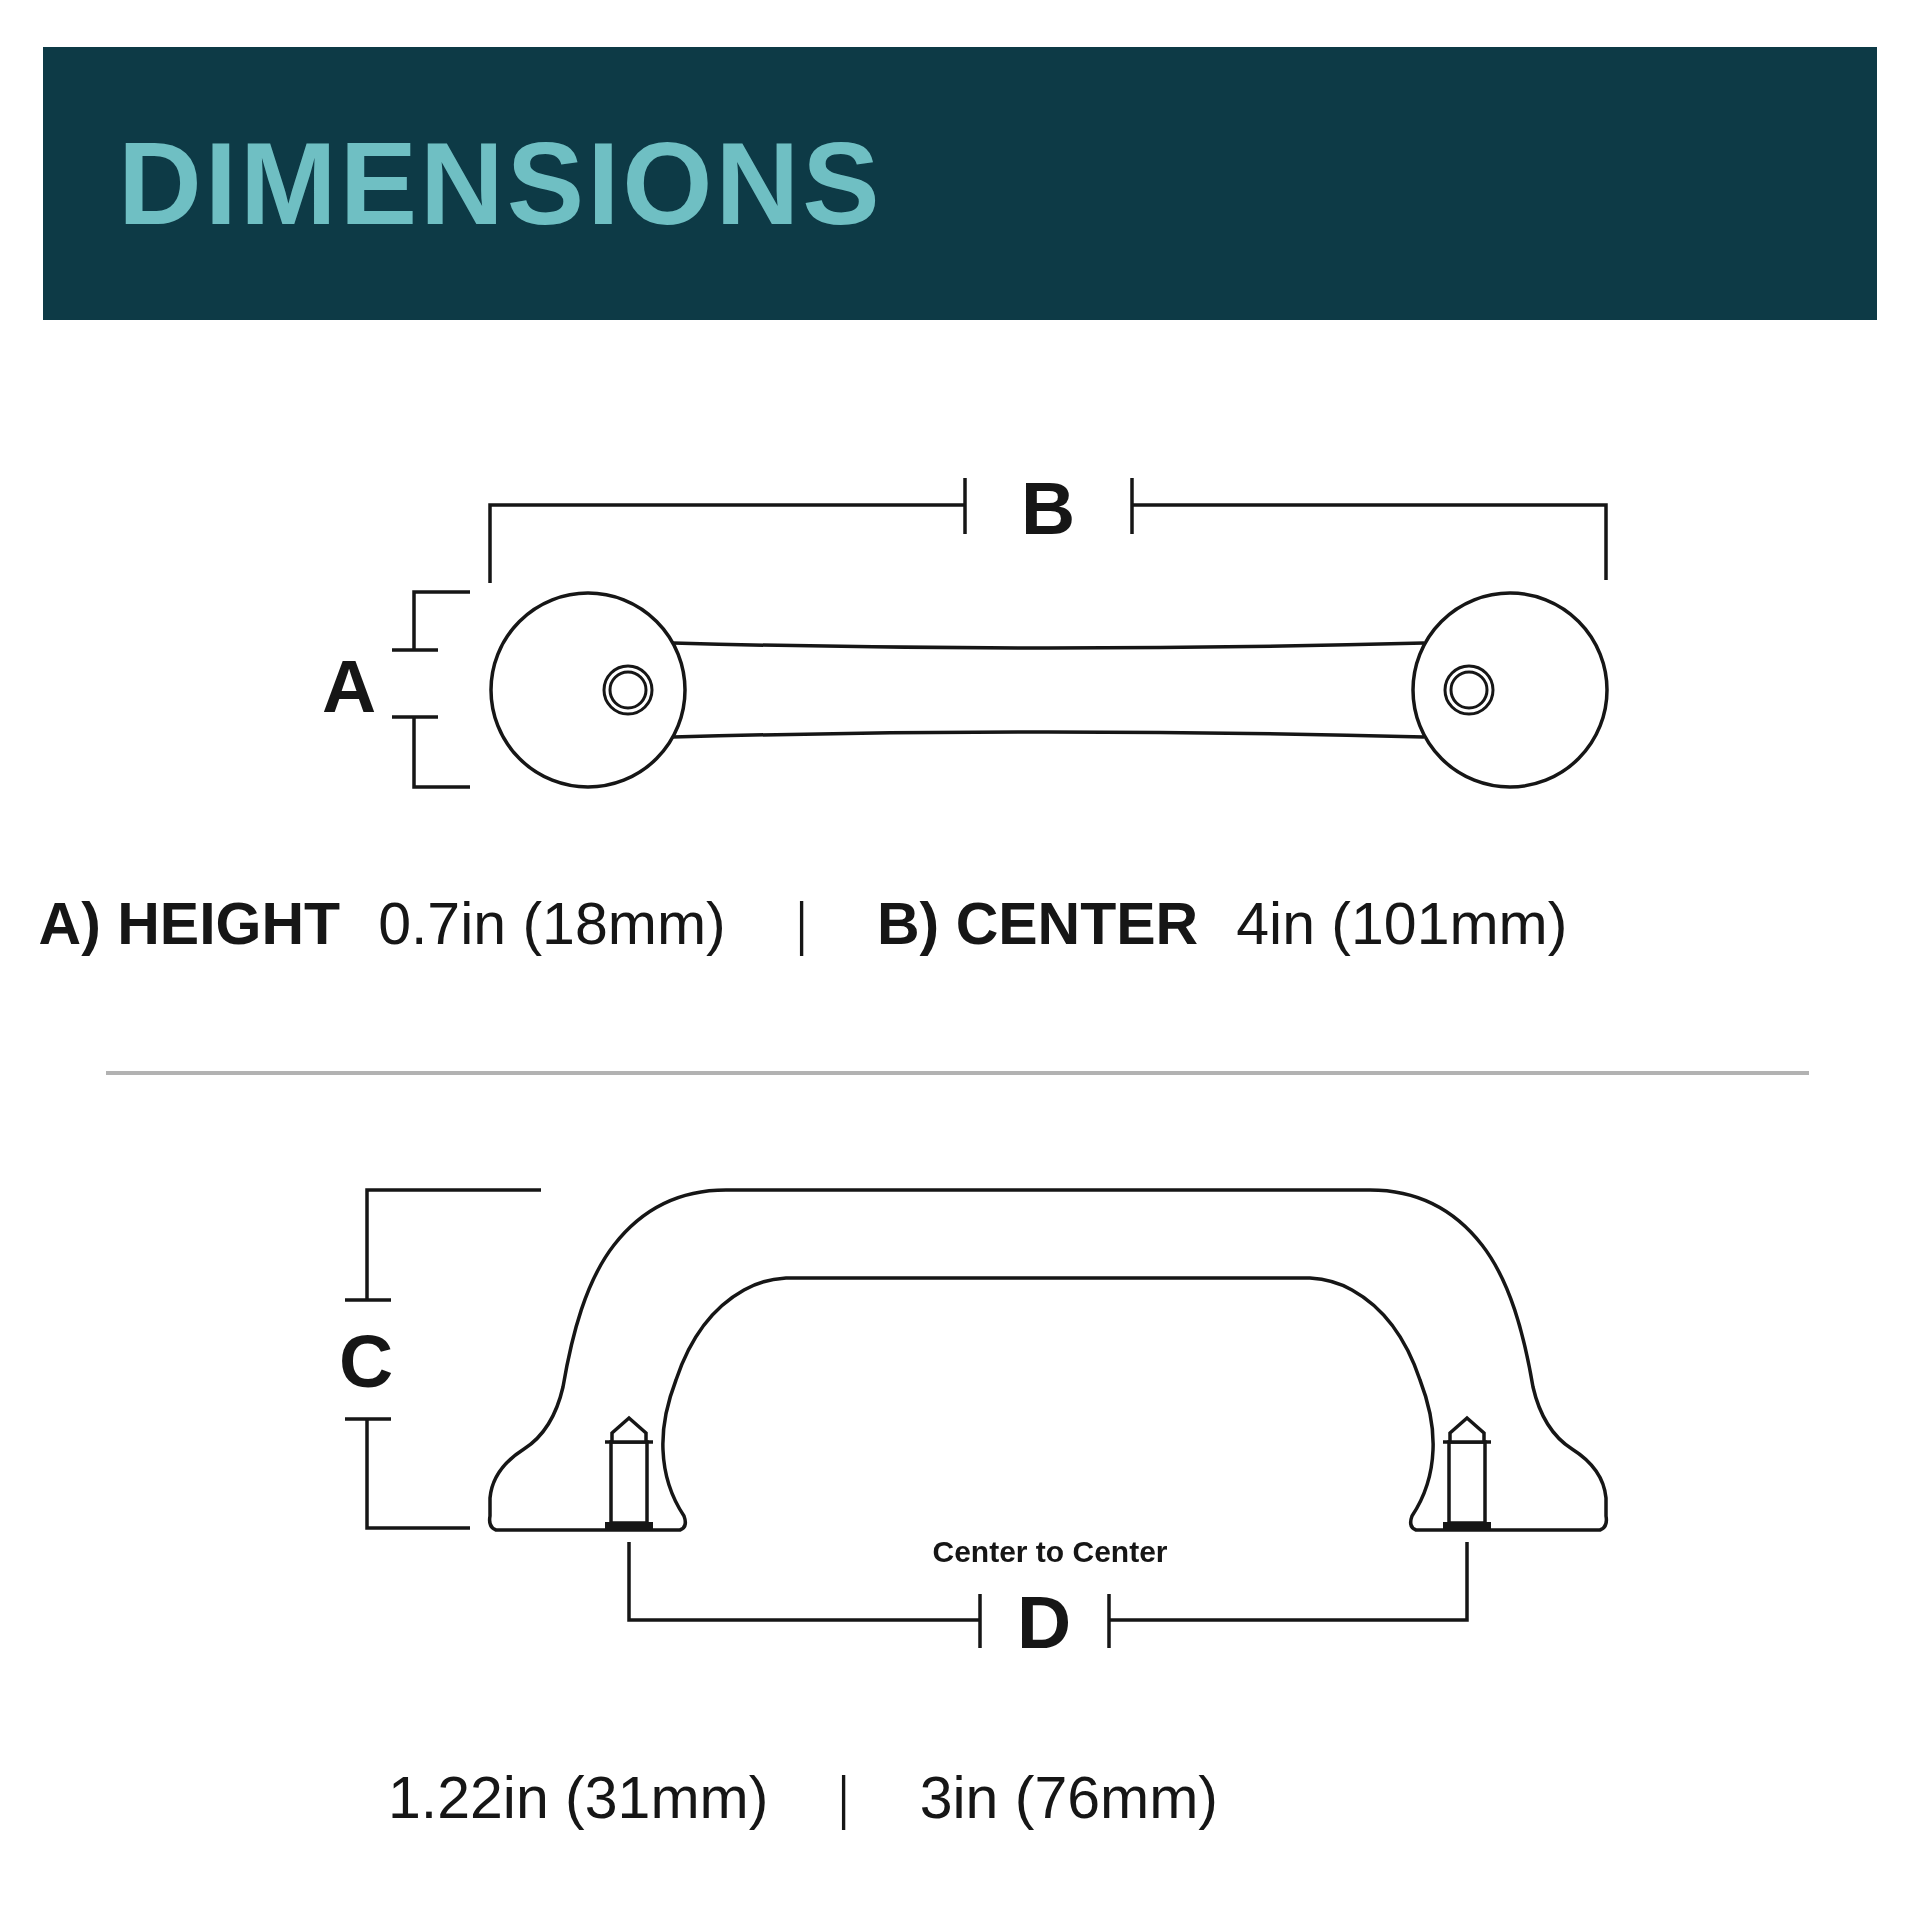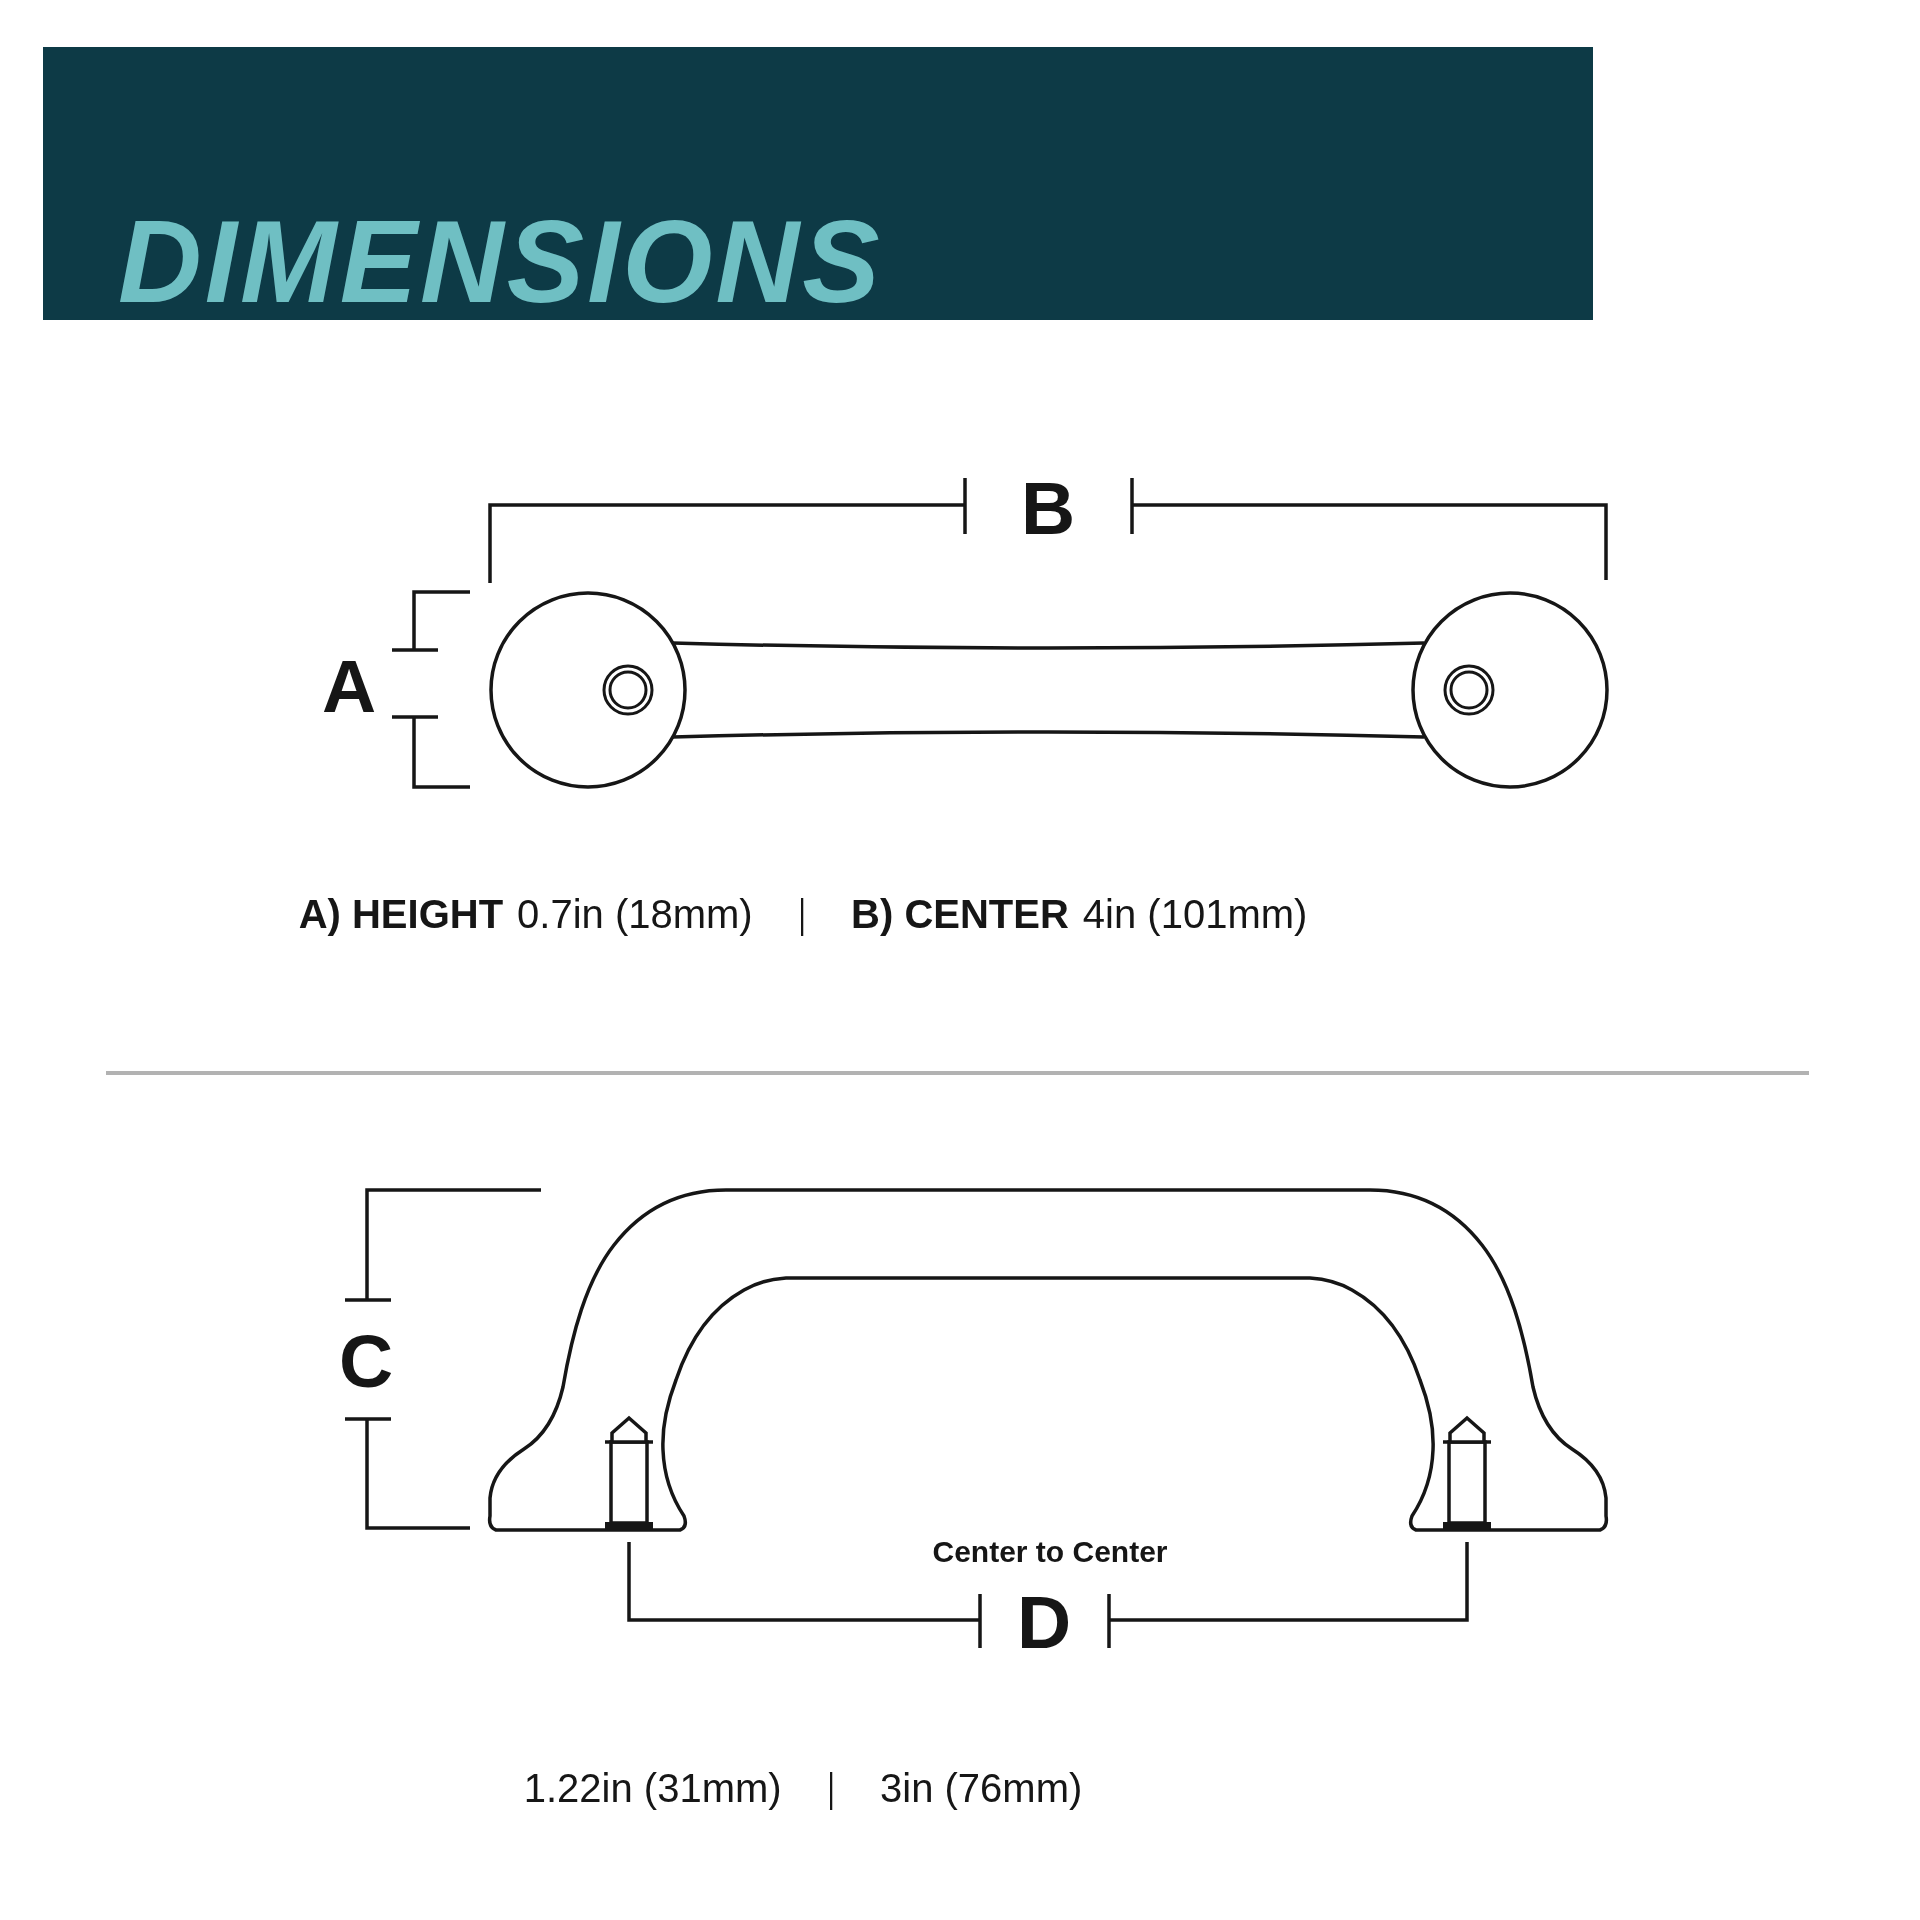--- a/index.html
+++ b/index.html
@@ -8,37 +8,37 @@
   }
   *{margin:0;padding:0;box-sizing:border-box;}
   html,body{background:#fff;}
   .page{
     position:relative; width:1920px; height:1920px;
     background:var(--page-bg);
     font-family:"Liberation Sans","DejaVu Sans",sans-serif;
     overflow:hidden;
   }
   .banner{
-    position:absolute; left:43px; top:47px; width:1550px; height:273px;
+    position:absolute; left:43px; top:47px; width:1834px; height:273px;
     background:var(--banner-bg);
-    display:flex; align-items:flex-end; padding-left:75px;font-style:italic;
+    display:flex; align-items:center; padding-left:75px;
   }
   .banner-title{
     color:var(--banner-text);
     font-size:116px; font-weight:700; letter-spacing:3px; line-height:1;
   }
   .diagram-svg{position:absolute; left:0; top:0; width:1920px; height:1920px;}
   .divider{
     position:absolute; left:106px; top:1071px; width:1703px; height:4px;
     background:var(--divider);
   }
   .spec-row{
     position:absolute; left:0; width:1606px;
     display:flex; justify-content:center; align-items:center;
-    font-size:40px; color:var(--ink); line-height:1.1; white-space:nowrap;
+    font-size:59px; color:var(--ink); line-height:1.1; white-space:nowrap;gap:24px;
   }
   .spec-row.row1{top:892px;}
   .spec-row.row2{top:1766px;}
   .spec-label{font-weight:700; margin-right:14px;}
   .spec-value{font-weight:400;}
   .spec-sep{font-weight:400; margin:0 44px; transform:scaleX(.7); color:var(--ink);}
   .dim-letter{font-weight:700; font-size:75px; fill:var(--ink);}
   .c2c-label{font-weight:700; font-size:30px; fill:var(--ink);}
   svg .stroke{stroke:var(--ink); stroke-width:3.5; fill:none;}
   svg .stroke-thin{stroke:var(--ink); stroke-width:3; fill:none;}

